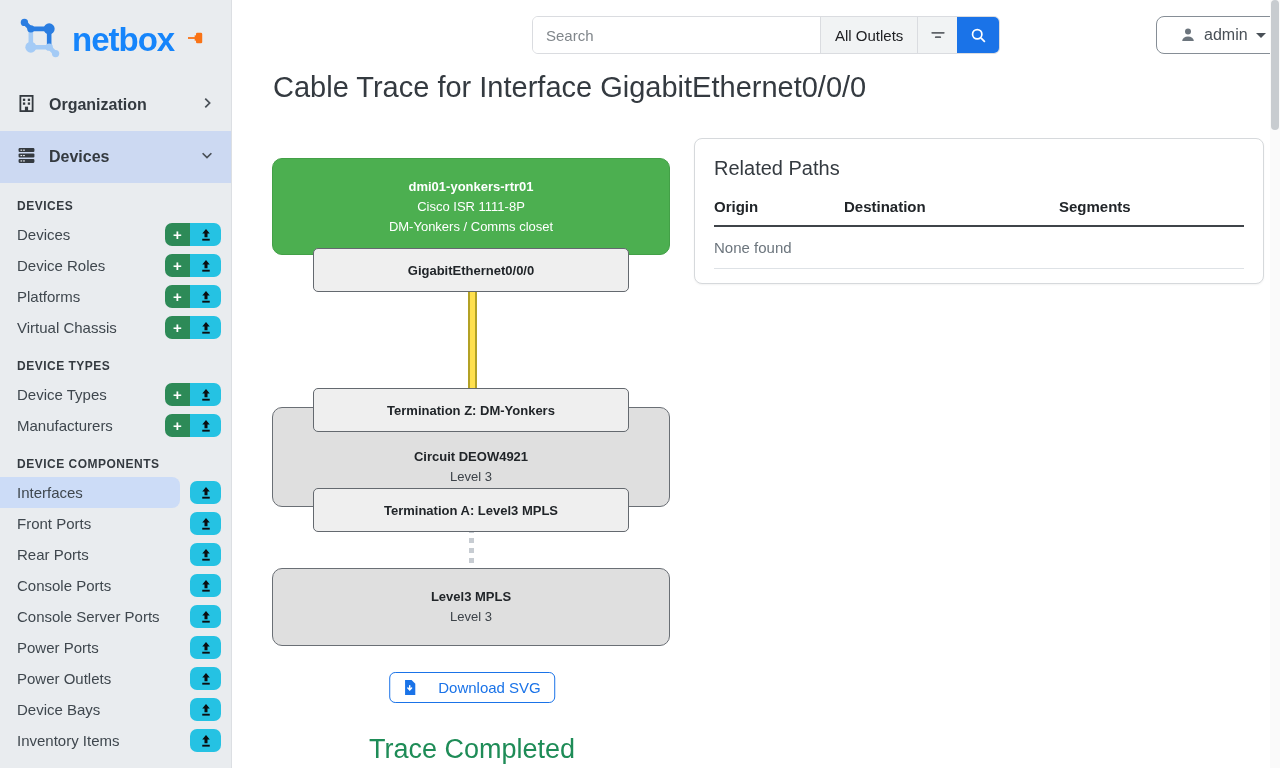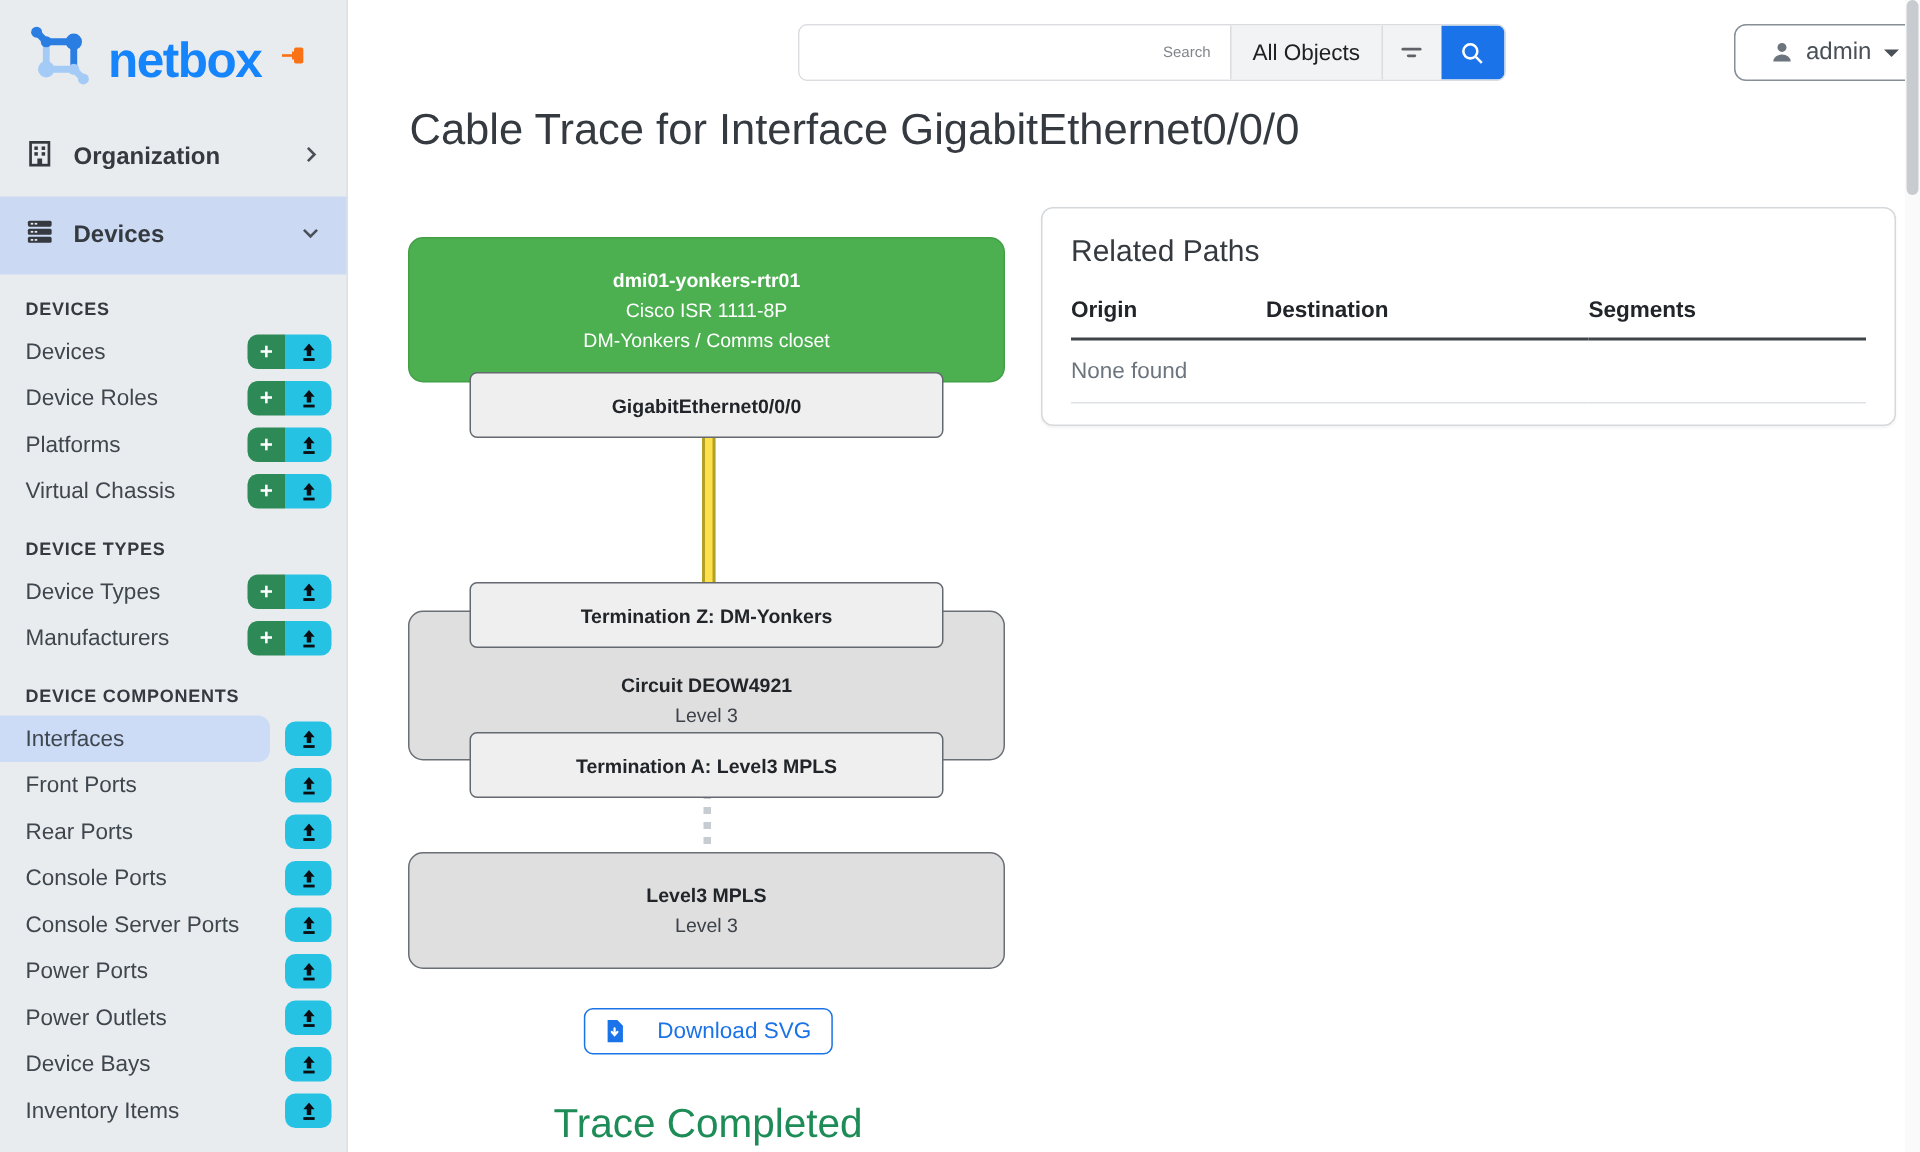--- a/index.html
+++ b/index.html
@@ -27,22 +27,22 @@
   .badd { width:25px; height:23px; background:#2d8a57; border:none; border-radius:7px 0 0 7px;
     color:#fff; font-size:15px; font-weight:bold; line-height:1; cursor:pointer;
     display:flex; align-items:center; justify-content:center; }
   .bimp { width:31px; height:23px; background:#25c2e3; border:none; border-radius:0 7px 7px 0;
     cursor:pointer; display:flex; align-items:center; justify-content:center; }
   .bimp.single { border-radius:7px; }
 
   
   .searchbar { position:absolute; left:532px; top:16px; height:38px; display:flex;
     border:1px solid #dadce0; border-radius:6px; overflow:hidden; background:#fff; }
-  .search-input { width:287px; border:none; outline:none; padding:0 13px; font-size:10px;
-    font-family:"Liberation Sans", sans-serif; color:#202124;text-align:right; }
+  .search-input { width:287px; border:none; outline:none; padding:0 13px; font-size:15px;
+    font-family:"Liberation Sans", sans-serif; color:#202124; }
   .search-input::placeholder { color:#80868b; }
   .scope-btn { background:#f1f3f4; border:none; border-left:1px solid #dadce0; padding:0 14px;
     font-size:15px; color:#202124; cursor:pointer; font-family:"Liberation Sans", sans-serif; }
   .filter-btn { width:40px; background:#f1f3f4; border:none; border-left:1px solid #dadce0;
     cursor:pointer; display:flex; align-items:center; justify-content:center; }
   .go-btn { width:42px; background:#1a73e8; border:none; cursor:pointer;
     display:flex; align-items:center; justify-content:center; }
   .user-menu { position:absolute; left:1156px; top:16px; height:38px; padding:0 23px;
     display:flex; align-items:center; gap:8px; border:1px solid #868e96; border-radius:8px;
     background:#fff; cursor:pointer; }
@@ -392,21 +392,21 @@
             <path d="M8 0 L13 6 H10 V11 H6 V6 H3 Z"></path>
             <rect x="3" y="13" width="10" height="2.5"></rect>
           </svg>
         </button>
     </span>
   </div>
 </aside>
 
 <div class="searchbar">
   <input class="search-input" type="text" placeholder="Search" style="">
-  <button class="scope-btn">All Objects</button>
+  <button class="scope-btn">All Outlets</button>
   <button class="filter-btn">
     <svg width="16" height="16" viewBox="0 0 18 18" stroke="#5f6368" stroke-width="2" stroke-linecap="round">
       <line x1="2.5" y1="6.5" x2="15.5" y2="6.5"></line>
         <line x1="6.5" y1="11.5" x2="11.5" y2="11.5"></line>
     </svg>
   </button>
   <button class="go-btn">
     <svg width="17" height="17" viewBox="0 0 20 20" fill="none" stroke="#fff" stroke-width="2">
       <circle cx="8.5" cy="8.5" r="5.5"></circle>
         <line x1="12.8" y1="12.8" x2="17.5" y2="17.5"></line>

